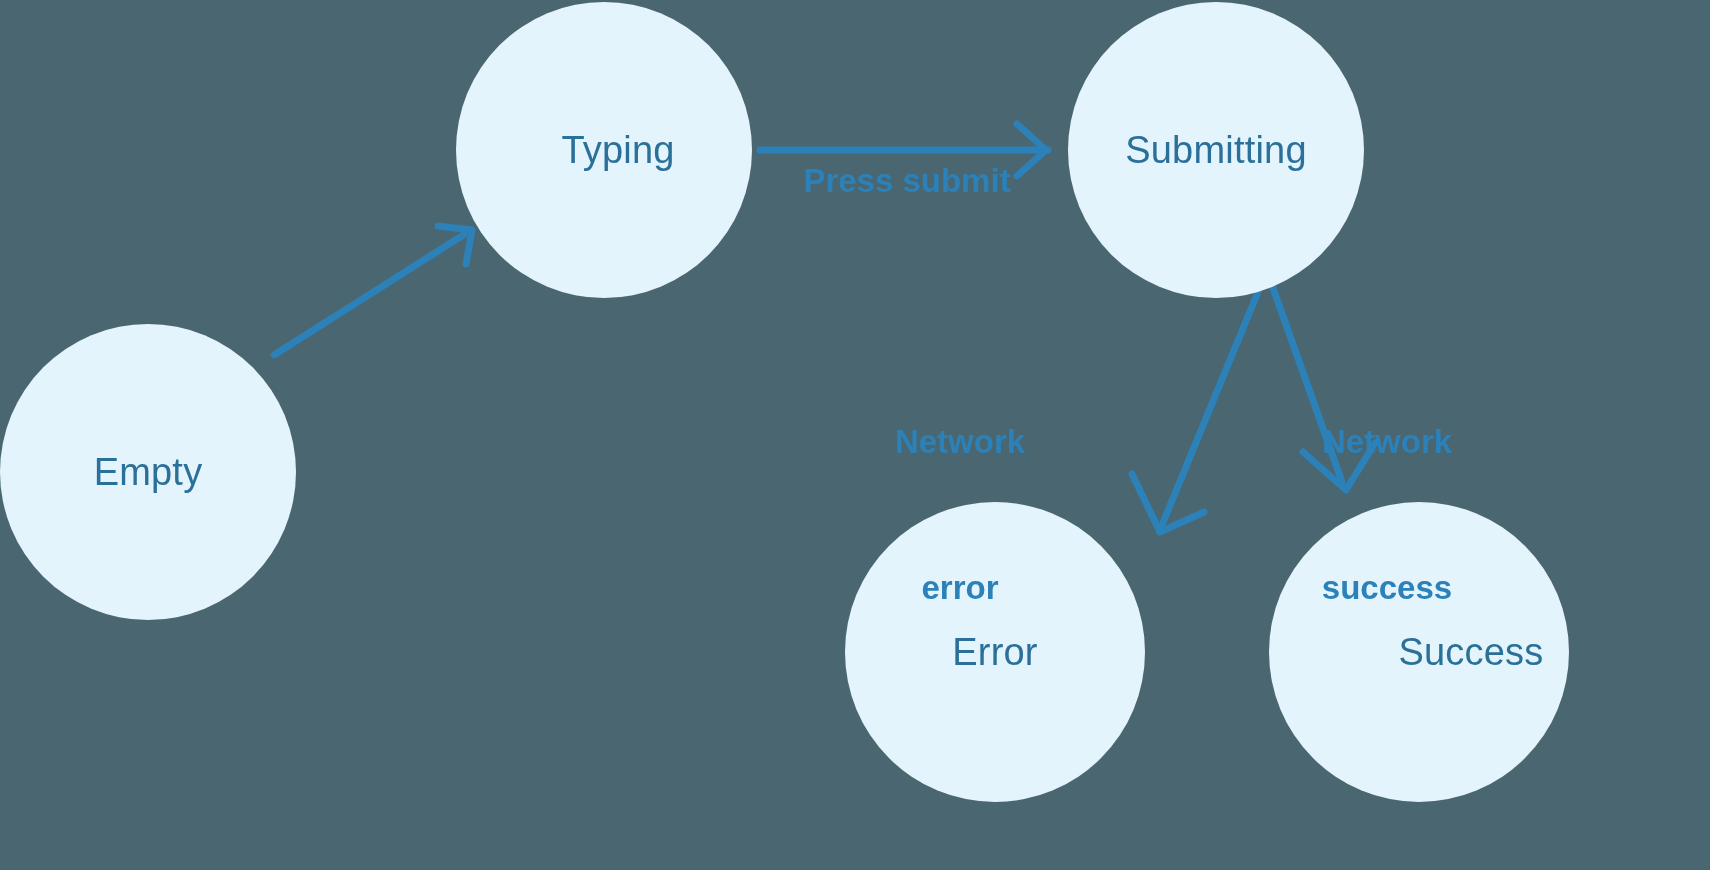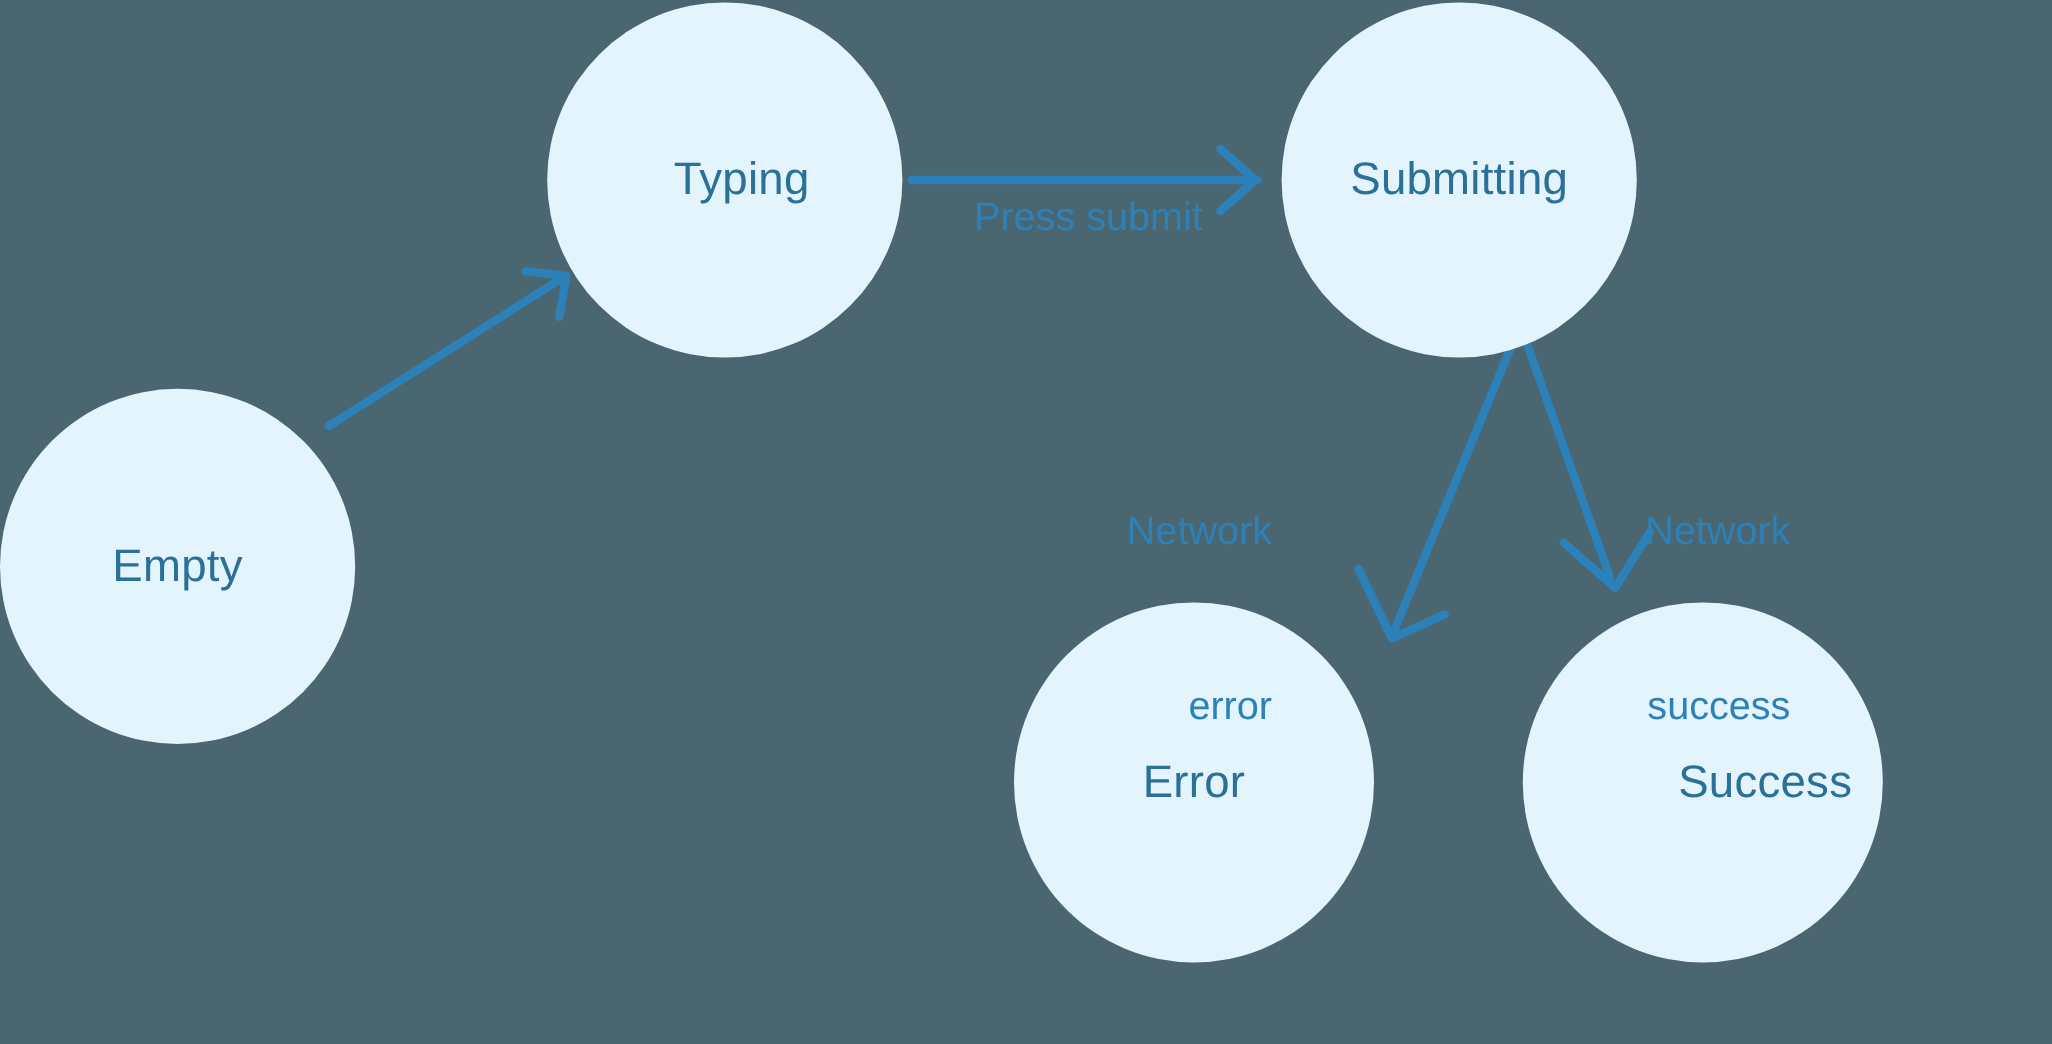--- a/index.html
+++ b/index.html
@@ -40,27 +40,27 @@
     font-size: 38px;
     font-weight: 400;
     letter-spacing: 0.2px;
     white-space: nowrap;
     font-family: "Liberation Sans", sans-serif;
   }
   .edge-label {
     position: absolute;
     color: #2b81b8;
     font-size: 33px;
-    font-weight: 400;
+    font-weight: 700;
     line-height: 1.48;
     white-space: pre;
     font-family: "Liberation Sans", sans-serif;
   }
   .edge-label.align-center { text-align: center; }
-  .edge-label.align-right  { text-align: right; }
+  .edge-label.align-right  { text-align: center; }
 </style>
 </head>
 <body>
 
 <div id="diagram-root">
 
   <svg id="diagram-svg" viewBox="0 0 1710 870" xmlns="http://www.w3.org/2000/svg">
 
     <g>
       <line x1="274" y1="355" x2="468" y2="232" stroke="#2b81b8" stroke-width="7" stroke-linecap="round"></line>

